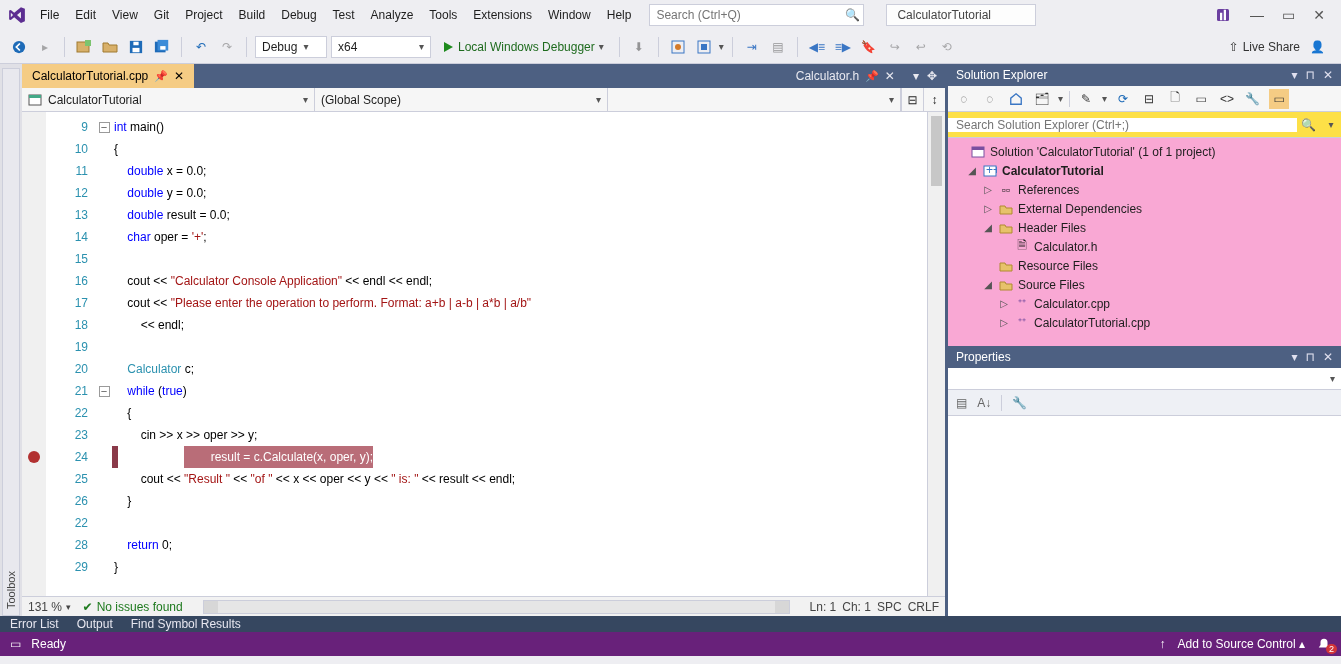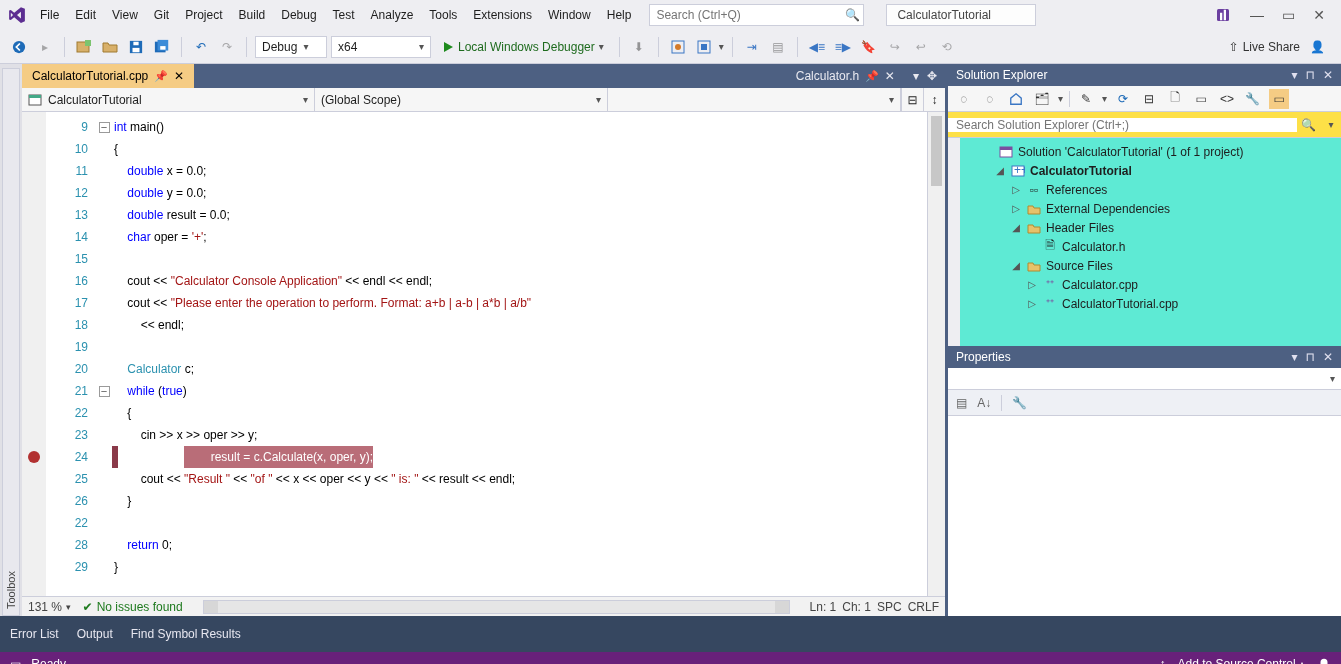--- a/index.html
+++ b/index.html
@@ -102,34 +102,34 @@
   .right-col { width:396px; display:flex; flex-direction:column; border-left:3px solid var(--tabheader); }
   .panel-header { height:22px; background:var(--panelheader); color:var(--panelheader-text); display:flex; align-items:center; padding:0 8px; font-size:12px; }
   .panel-header .picons { margin-left:auto; display:flex; gap:8px; color:#e0e0ef; }
   .panel-toolbar { height:26px; display:flex; align-items:center; gap:6px; padding:0 6px; border-bottom:1px solid var(--border); background:#f6f6f6; }
   .panel-toolbar .btn { width:20px; height:20px; display:flex; align-items:center; justify-content:center; color:#333; }
   .panel-toolbar .btn.active { background:var(--tabactive); }
   .panel-search { height:26px; display:flex; align-items:center; border-bottom:1px solid var(--border); background:#fde047; }
   .panel-search input { flex:1; border:none; outline:none; padding:0 8px; font-size:12px; color:#666; }
   .panel-search .mag { width:24px; text-align:center; color:#555; }
 
-  .tree { flex:1; overflow:auto; padding:4px 16px; background:#5eead4; font-size:12px;margin-left:12px; }
+  .tree { flex:1; overflow:auto; padding:4px 0; background:#f9a8d4; font-size:12px; }
   .tree .node { display:flex; align-items:center; height:19px; padding-left:6px; gap:4px; }
   .tree .tw { width:12px; text-align:center; color:#555; font-size:10px; }
   .tree .ico { width:16px; display:flex; align-items:center; justify-content:center; }
   .tree .node.bold > .lbl { font-weight:600; }
   .tree .lbl { white-space:nowrap; }
   .tree .d1{padding-left:18px}.tree .d2{padding-left:34px}.tree .d3{padding-left:50px}
 
   .properties-body { flex:1; background:#fff; }
   .prop-combo-row { height:22px; border-bottom:1px solid var(--border); display:flex; align-items:center; justify-content:flex-end; padding-right:6px; background:#fff; }
   .prop-toolbar { height:26px; background:#eef0f5; display:flex; align-items:center; gap:10px; padding:0 8px; color:#666; border-bottom:1px solid var(--border); }
 
   
-  .bottom-tabs { height:36px; background:#364760; color:#e7e7f0; display:flex; align-items:center; padding:0 10px; gap:18px; font-size:12px; }
+  .bottom-tabs { height:16px; background:#364760; color:#e7e7f0; display:flex; align-items:center; padding:0 10px; gap:18px; font-size:12px; }
   .bottom-tabs span { cursor:default; }
 
   
   .statusbar { height:24px; background:var(--statusbar); color:#fff; display:flex; align-items:center; padding:0 10px; font-size:12px; }
   .statusbar .left { display:flex; align-items:center; gap:10px; }
   .statusbar .right { margin-left:auto; display:flex; align-items:center; gap:12px; }
   .statusbar .bell { position:relative; }
   .statusbar .bell .badge { position:absolute; right:-6px; bottom:-3px; background:#d13438; color:#fff; font-size:9px; border-radius:6px; padding:0 3px; }
 
   svg { display:block; }
@@ -454,20 +454,29 @@
             </svg>
           </span>
         <span class="lbl">Header Files</span>
       </div>
       <div class="node d3">
         <span class="tw"></span>
           <span class="ico">🗎</span>
         <span class="lbl">Calculator.h</span>
       </div>
       <div class="node d2">
+        <span class="tw"></span>
+          <span class="ico">
+            <svg width="14" height="14" viewBox="0 0 14 14">
+              <path d="M1 4h5l1 2h6v6H1z" fill="#e7c26a" stroke="#b08a30"></path>
+            </svg>
+          </span>
+        <span class="lbl">Resource Files</span>
+      </div>
+      <div class="node d2">
         <span class="tw">◢</span>
           <span class="ico">
             <svg width="14" height="14" viewBox="0 0 14 14">
               <path d="M1 4h5l1 2h6v6H1z" fill="#e7c26a" stroke="#b08a30"></path>
             </svg>
           </span>
         <span class="lbl">Source Files</span>
       </div>
       <div class="node d3">
         <span class="tw">▷</span>

